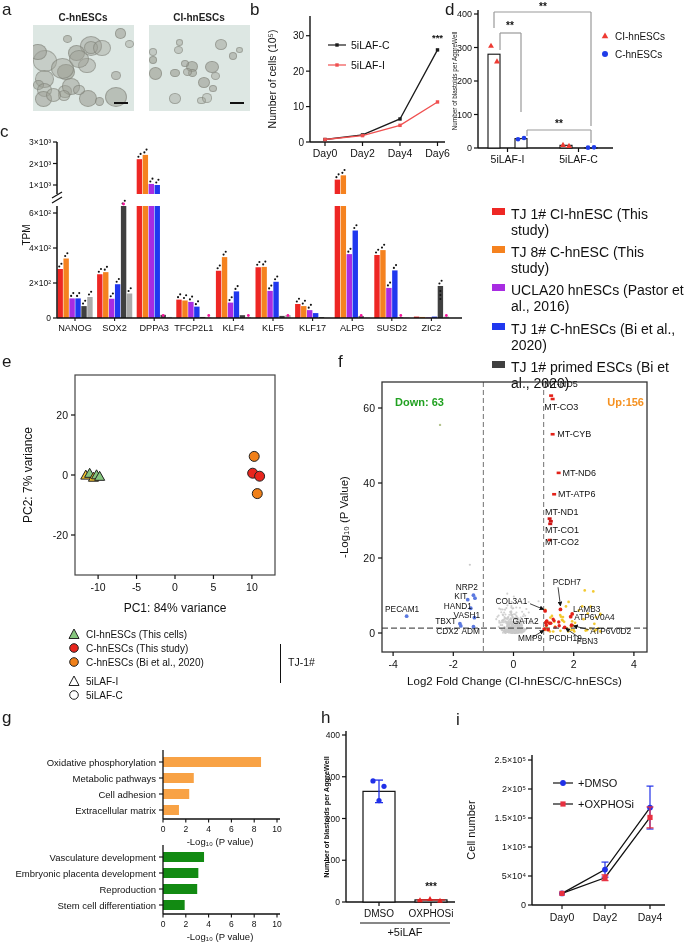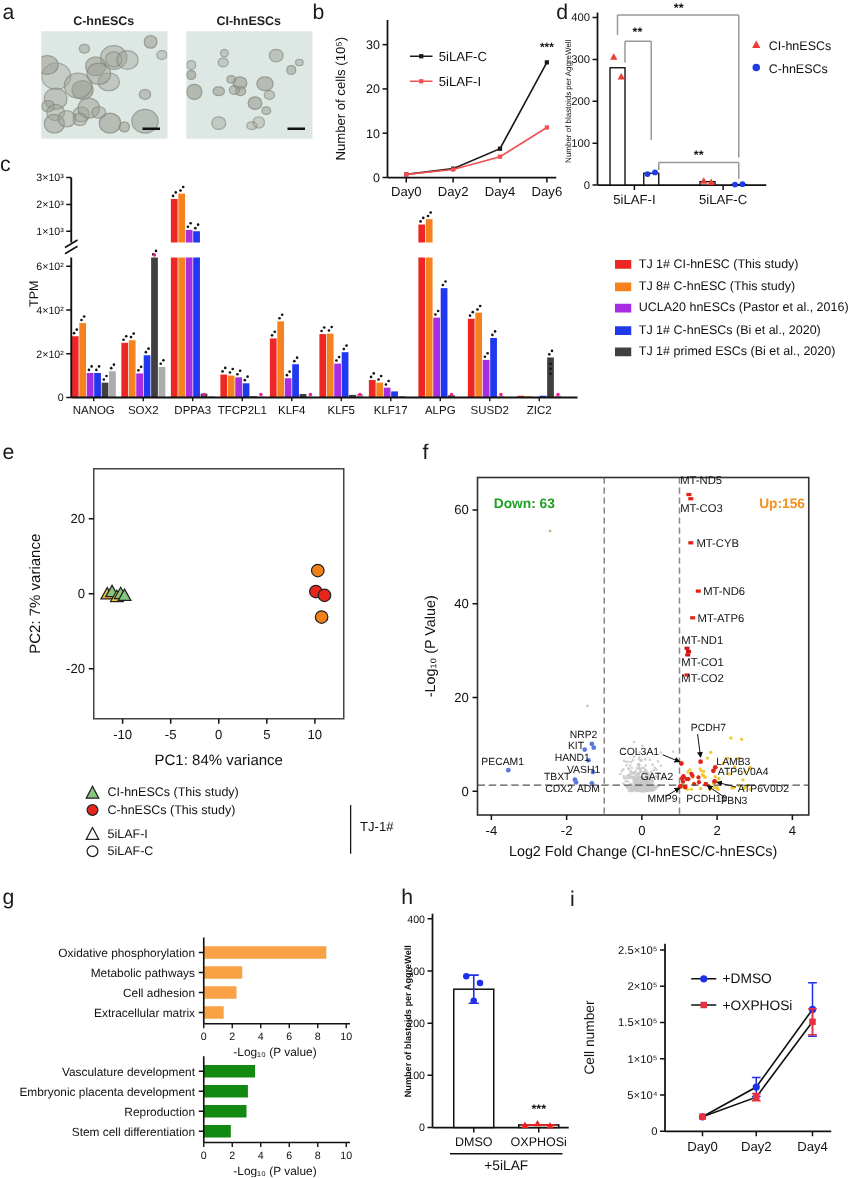--- a/index.html
+++ b/index.html
@@ -4,21 +4,21 @@
 <style>
   html,body{margin:0;padding:0;background:#fff;}
   .fig{position:relative;width:685px;height:942px;background:#fff;overflow:hidden;
        font-family:"Liberation Sans",sans-serif;color:#111;}
   .plabel{position:absolute;font-size:17px;color:#1a1a1a;}
   .mount{position:absolute;}
   .micro{position:absolute;background:#dde7e3;overflow:hidden;}
   .micro-title{position:absolute;width:100px;text-align:center;font-size:10px;font-weight:600;color:#222;}
   .blob{position:absolute;border-radius:50%;}
   .scalebar{position:absolute;background:#111;}
-  .legend-col{position:absolute;font-size:10px;line-height:1.15;}
+  .legend-col{position:absolute;font-size:14px;line-height:1.15;}
   .legend-row{display:flex;align-items:flex-start;margin-bottom:6px;}
   .legend-chip{width:13px;height:7px;margin:2px 6px 0 0;flex:0 0 13px;}
   .elegend{position:absolute;font-size:10px;}
   .elegend-row{display:flex;align-items:center;height:14px;}
   .elegend-row svg{margin-right:6px;}
   .ebracket{position:absolute;border-left:1.5px solid #111;}
   .ebracket-label{position:absolute;font-size:10.5px;}
   .spacer6{height:5px;}
 </style>
 </head>
@@ -424,27 +424,33 @@
         <circle cx="254.207" cy="101.4" r="5" fill="#f08019" stroke="#222" stroke-width="1"></circle>
         <circle cx="252.66899999999998" cy="118.2" r="5" fill="#e8251d" stroke="#222" stroke-width="1"></circle>
         <circle cx="259.59000000000003" cy="121.2" r="5" fill="#e8251d" stroke="#222" stroke-width="1"></circle>
         <circle cx="257.283" cy="138.6" r="5" fill="#f08019" stroke="#222" stroke-width="1"></circle>
       </svg></div>
   <div class="elegend" id="legend-e" style="left:68px;top:627px;width:260px">
       <div class="elegend-row">
         <svg width="12" height="12">
           <polygon points="6,1 1,10.5 11,10.5" fill="#86c67e" stroke="#222" stroke-width="1"></polygon>
         </svg>
-        <div>CI-hnESCs (This study)</div>
+        <div>CI-hnESCs (This cells)</div>
       </div>
       <div class="elegend-row">
         <svg width="12" height="12">
           <circle cx="6" cy="6" r="4.3" fill="#e8251d" stroke="#222" stroke-width="1"></circle>
         </svg>
         <div>C-hnESCs (This study)</div>
+      </div>
+      <div class="elegend-row">
+        <svg width="12" height="12">
+          <circle cx="6" cy="6" r="4.3" fill="#f08019" stroke="#222" stroke-width="1"></circle>
+        </svg>
+        <div>C-hnESCs (Bi et al., 2020)</div>
       </div>
       <div class="spacer6"></div>
       <div class="elegend-row">
         <svg width="12" height="12">
           <polygon points="6,1 1,10.5 11,10.5" fill="#fff" stroke="#222" stroke-width="1"></polygon>
         </svg>
         <div>5iLAF-I</div>
       </div>
       <div class="elegend-row">
         <svg width="12" height="12">

